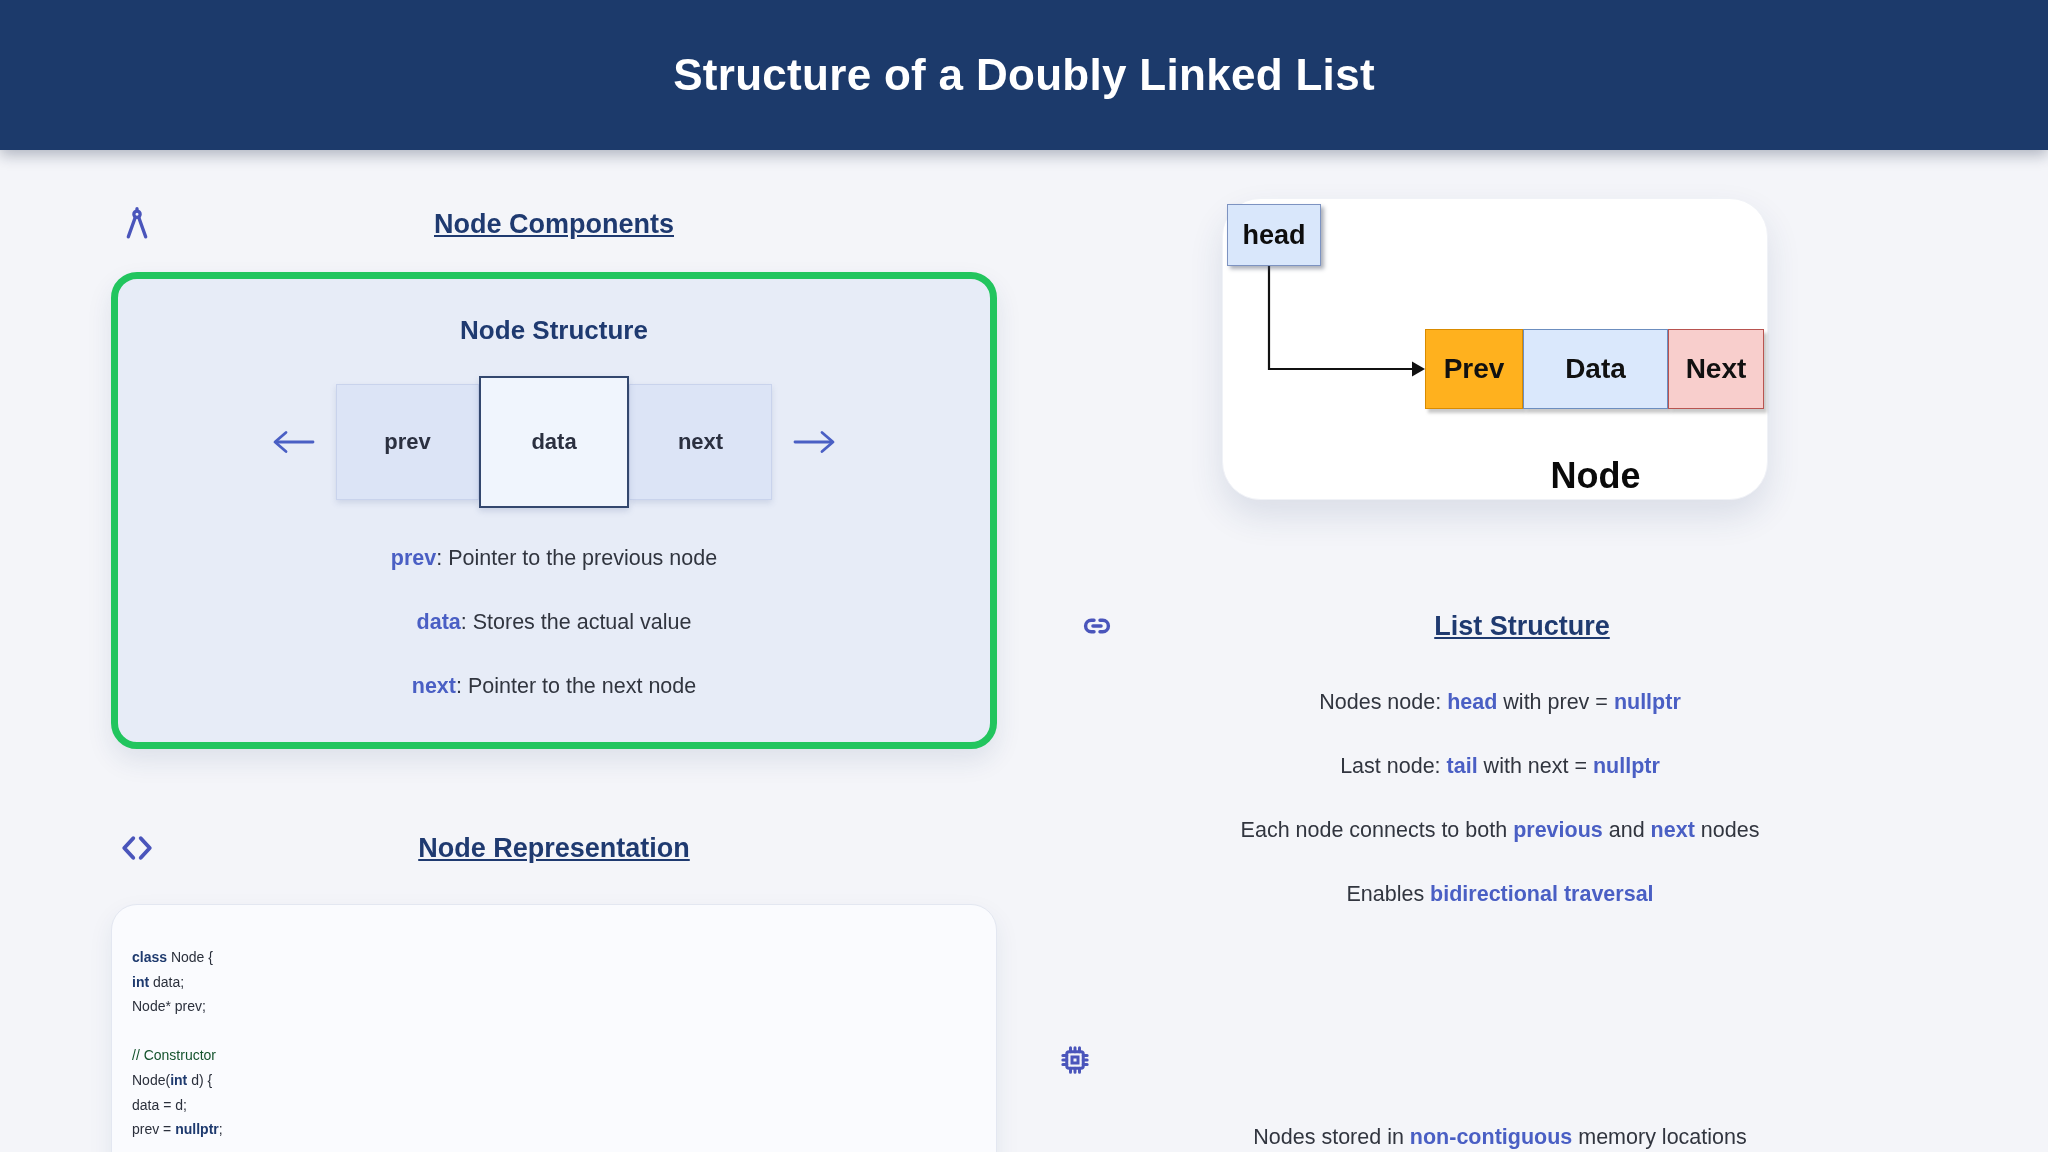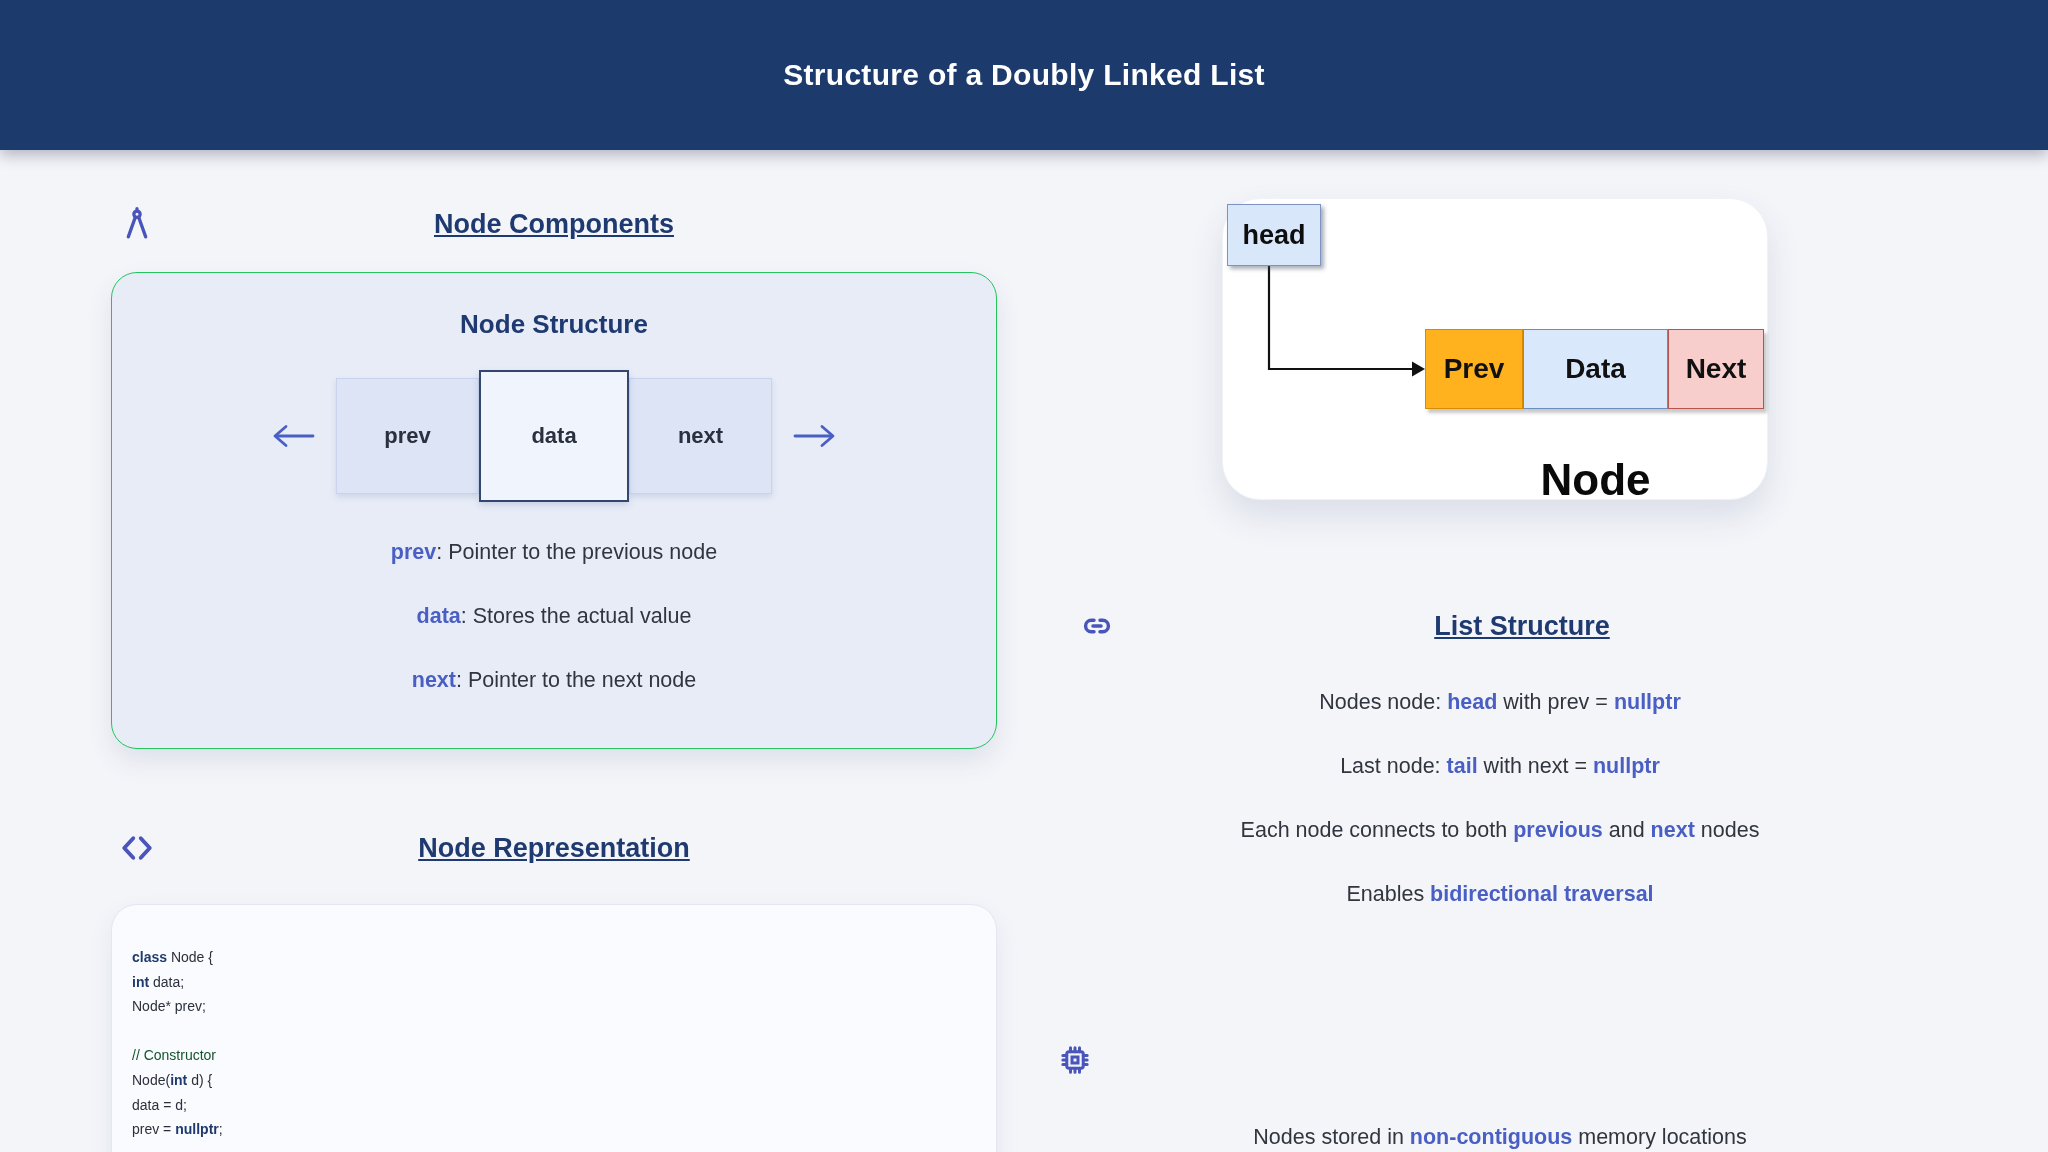--- a/index.html
+++ b/index.html
@@ -11,40 +11,40 @@
   }
 
   
   .header {
     position:absolute; left:0; top:0; width:2048px; height:150px;
     background:var(--header_bg,#1c3a6b);
     display:flex; align-items:center; justify-content:center;
     box-shadow:0 5px 14px rgba(18,30,60,.30);
     z-index:5;
   }
-  .header h1 { color:#ffffff; font-size:30px; font-weight:bold; letter-spacing:.3px; }
+  .header h1 { color:#ffffff; font-size:44px; font-weight:bold; letter-spacing:.3px; }
 
   
   .section-row { position:absolute; display:flex; align-items:center; justify-content:center; }
   .section-row h2 { font-size:27px; font-weight:bold; color:var(--heading,#1f3a70);text-decoration:underline; }
   .section-row .icon {
     position:absolute; left:8px; top:50%; transform:translateY(-50%);
     width:36px; height:36px; color:var(--icon,#4a55bb);
   }
   #nc-row { left:111px; top:198px; width:886px; height:52px; }
   #nr-row { left:111px; top:822px; width:886px; height:52px; }
   #ls-row { left:1077px; top:600px; width:890px; height:52px; }
   #mr-row { left:1055px; top:1034px; width:890px; height:52px; }
   #ls-row .icon, #mr-row .icon { left:2px; }
 
   
   #card-structure {
     position:absolute; left:111px; top:272px; width:886px; height:477px;
     background:var(--card_bg,#e7ecf7);
-    border:1px solid #22c55e; border-radius:26px;
+    border:7px solid #22c55e; border-radius:26px;
     box-shadow:0 12px 26px rgba(30,58,107,.10);
   }
   .card-title { text-align:center; padding-top:36px; font-size:26px; font-weight:bold; color:var(--heading,#1f3a70); }
   .node-row { margin-top:30px; height:132px; display:flex; align-items:center; justify-content:center; }
   .nav-arrow { width:46px; height:26px; color:var(--accent,#4a5fc4); margin:0 20px; flex:0 0 auto; }
   .cell {
     display:flex; align-items:center; justify-content:center;
     font-size:22px; font-weight:bold; color:#2b3040;
   }
   .cell.side {
@@ -96,21 +96,21 @@
   #elbow-arrow { position:absolute; left:0; top:0; width:546px; height:302px; }
   #diagram-cells { position:absolute; left:202px; top:130px; display:flex; }
   .dcell {
     height:80px; display:flex; align-items:center; justify-content:center;
     font-size:28px; font-weight:bold; color:#111111;
     border:1.5px solid transparent;
     box-shadow:3px 4px 3px rgba(120,120,120,.40);
   }
   #node-label {
     position:absolute; left:202px; top:256px; width:341px; text-align:center;
-    font-size:44px; font-weight:bold; color:#0a0a0a;
+    font-size:36px; font-weight:bold; color:#0a0a0a;
   }
 
   
   #ls-lines { position:absolute; left:1055px; top:670px; width:890px; }
   #mr-lines { position:absolute; left:1055px; top:1105px; width:890px; }
 </style>
 </head>
 <body>
 
 <div class="header">

